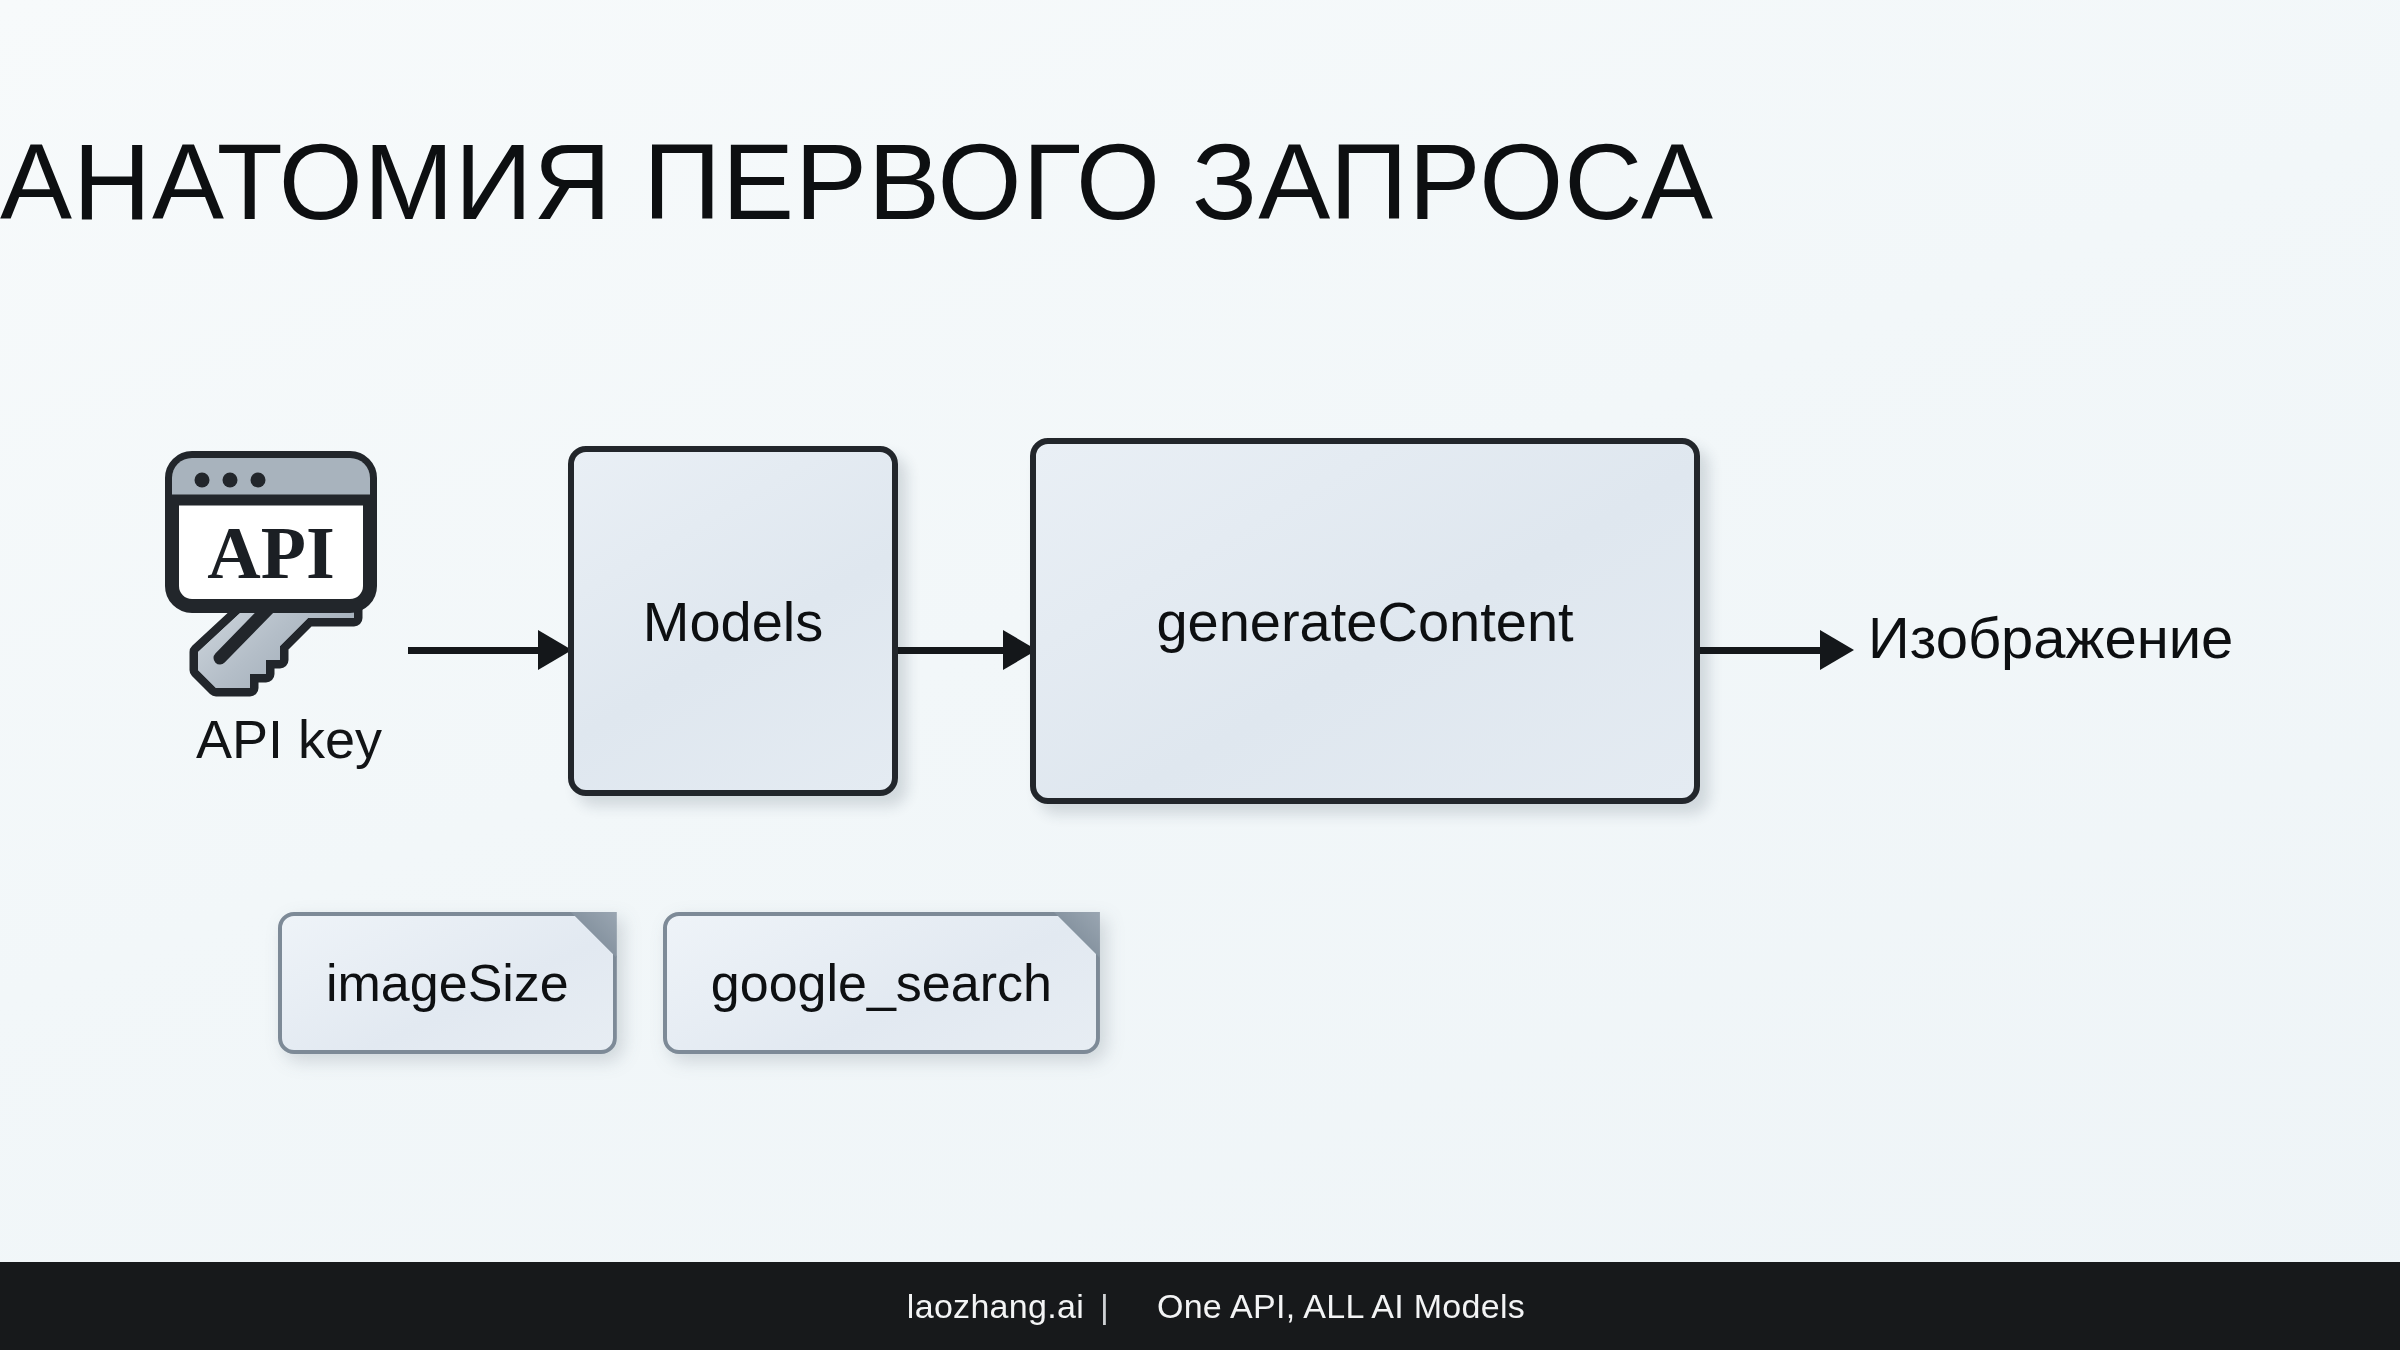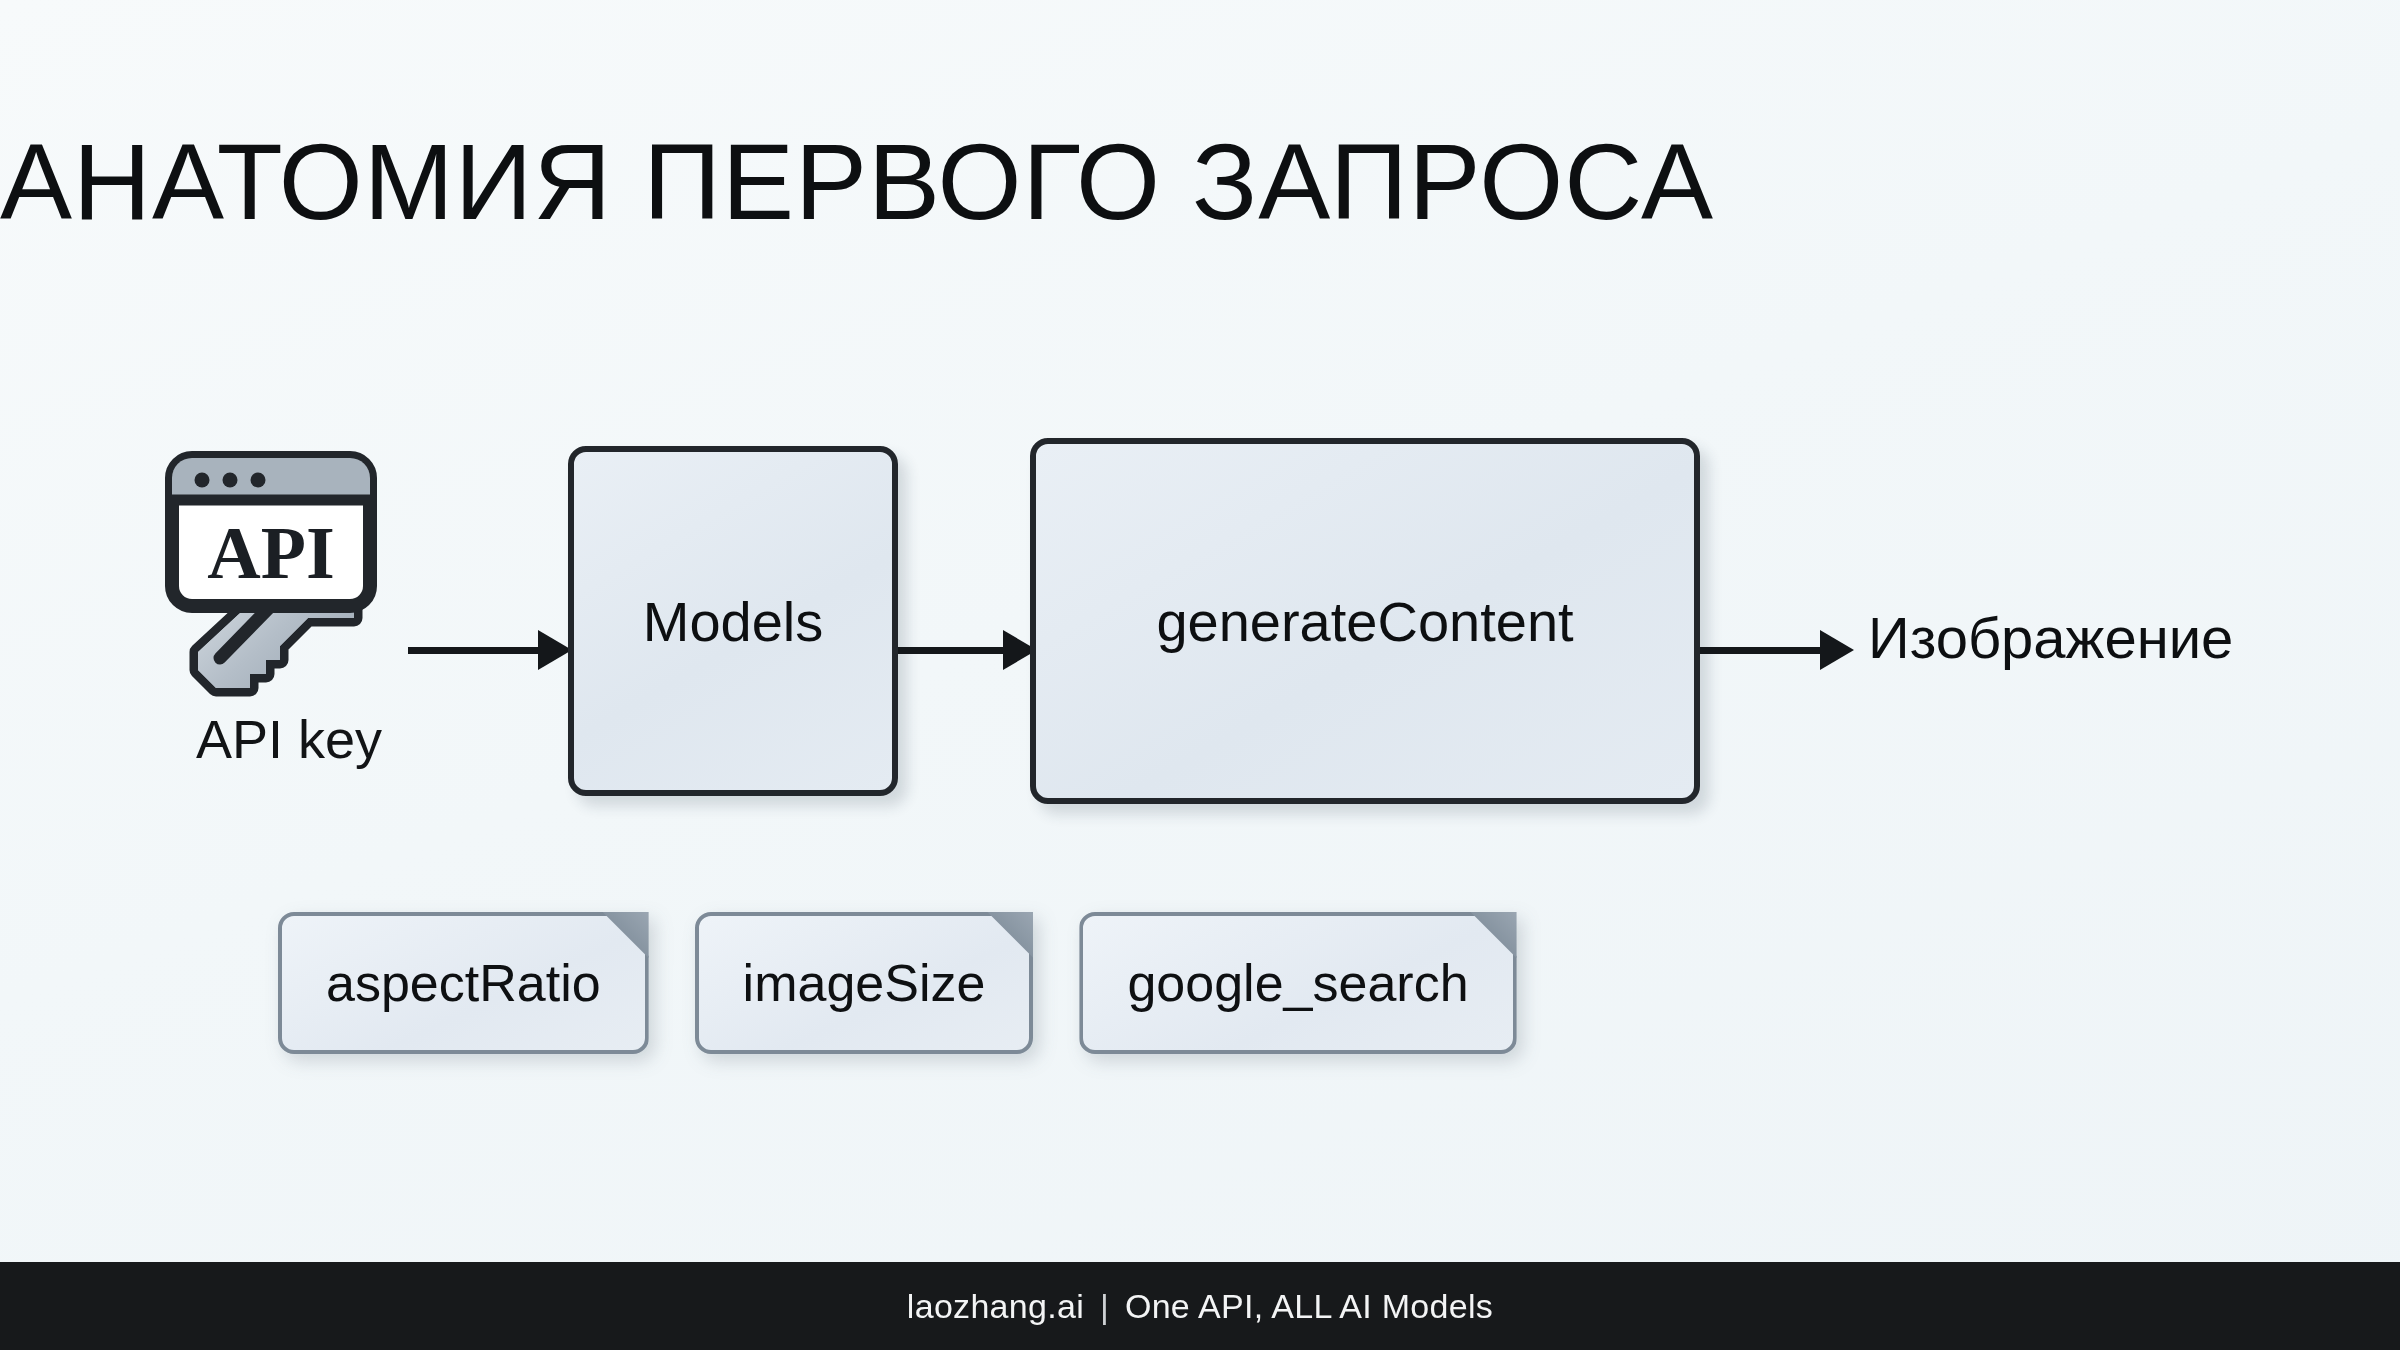--- a/index.html
+++ b/index.html
@@ -196,20 +196,21 @@
     display: flex;
     align-items: center;
     justify-content: center;
     gap: 0;
   }
   #footer .ftxt {
     color: #f3f4f5;
     font-size: 34px;
     letter-spacing: 0.3px;
     white-space: nowrap;
+    margin-left: 32px;
   }
   #footer .fsep {
     color: #cfd2d5;
     font-size: 34px;
     padding: 0 16px;
   }
 </style>
 </head>
 <body>
 
@@ -270,24 +271,20 @@
     <div class="arrow" id="arrow-3">
       <span class="shaft"></span>
       <span class="head"></span>
     </div>
 
     <div id="output-label">Изображение</div>
   </div>
 
   <div id="tags">
     <div class="tag">
-      <div class="tag-body">aspectRatio</div>
-      <span class="fold"></span>
-    </div>
-    <div class="tag">
       <div class="tag-body">imageSize</div>
       <span class="fold"></span>
     </div>
     <div class="tag">
       <div class="tag-body">google_search</div>
       <span class="fold"></span>
     </div>
   </div>
 
   <div id="footer">

